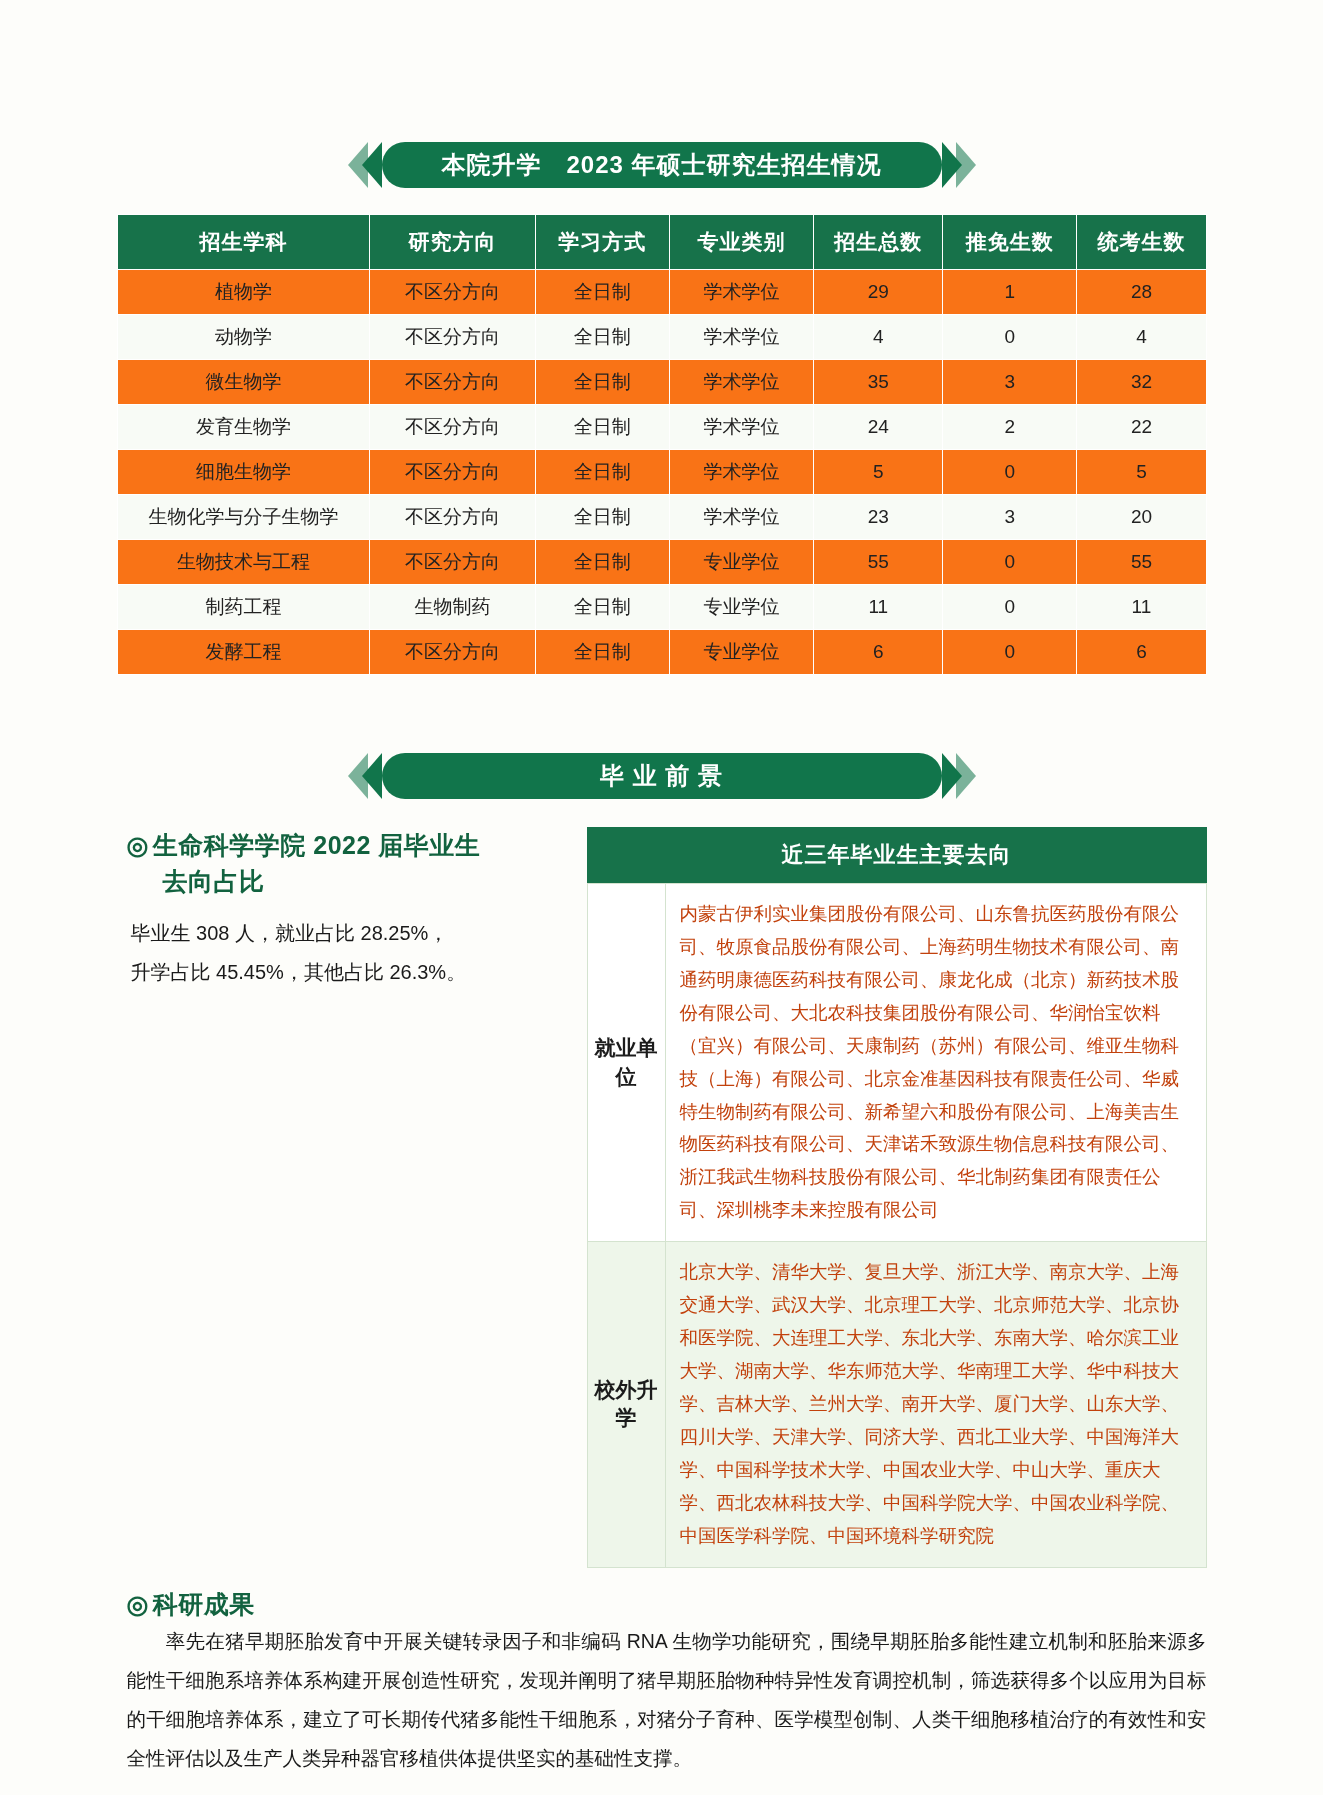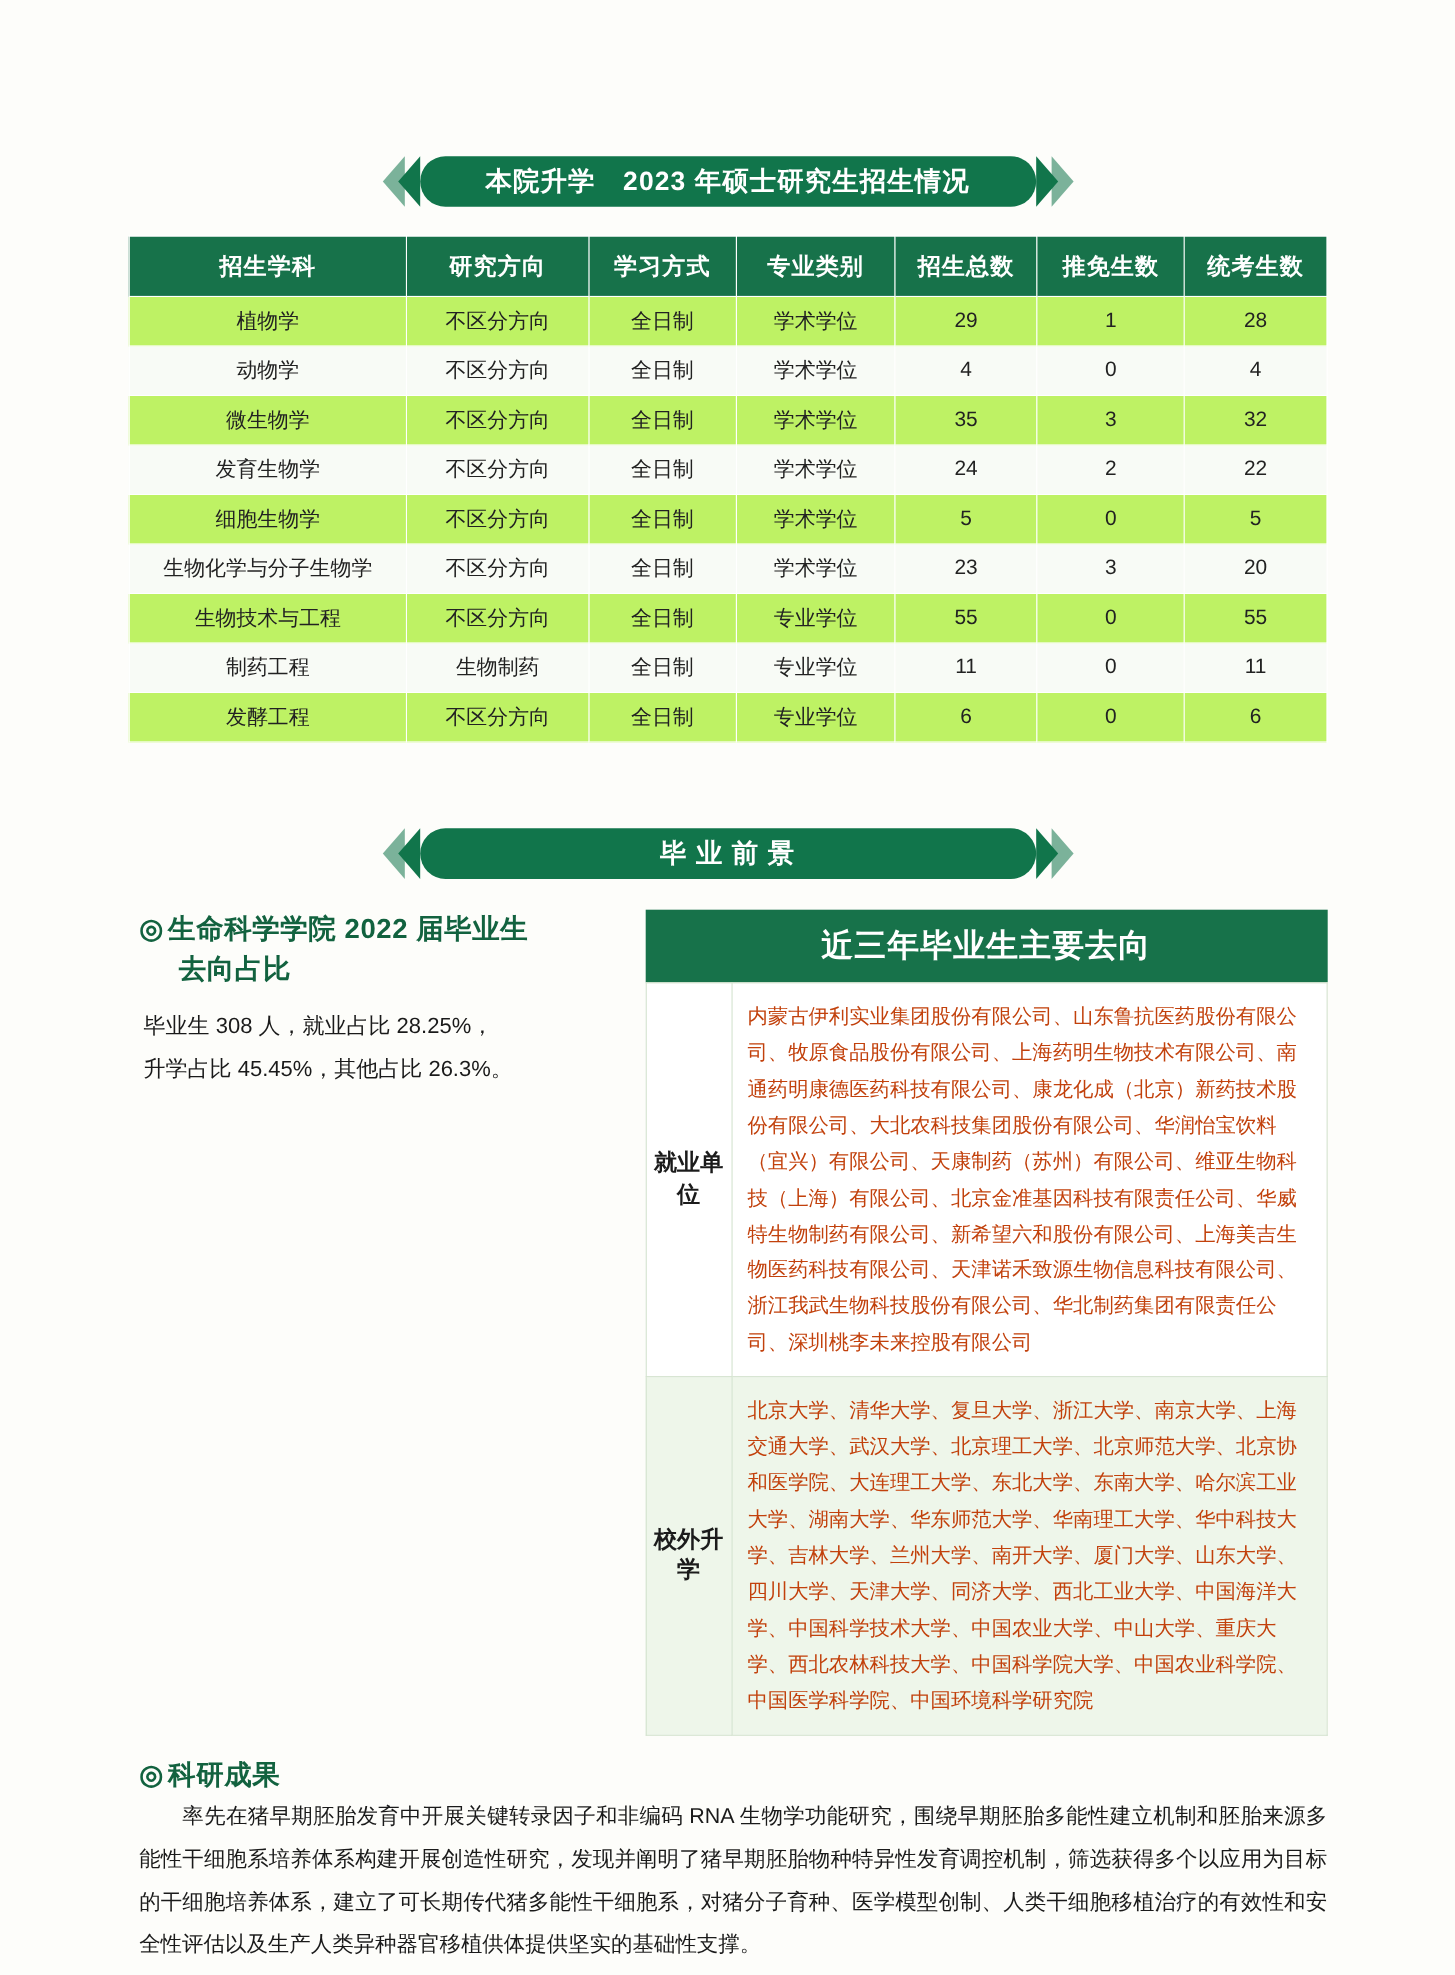--- a/index.html
+++ b/index.html
@@ -65,21 +65,21 @@
     border: 1px solid #ffffff;
     text-align: center;
     letter-spacing: 1px;
   }
   table.adm td {
     border: 1px solid #ffffff;
     text-align: center;
     padding: 9px 4px;
     color: #222;
   }
-  table.adm tr.odd td { background: #bef264; }
+  table.adm tr.odd td { background: #f97316; }
   table.adm tr.even td { background: #f8fbf6; }
 
   
   .grad-area { display: flex; margin: 28px auto 0 auto; width: 1090px; }
   .left-col { width: 470px; padding-left: 10px; }
   .right-col { width: 620px; }
 
   .subhead {
     font-size: 25px;
     font-weight: bold;
@@ -126,21 +126,21 @@
   .stats {
     font-size: 20px;
     line-height: 1.95;
     margin: 14px 0 0 4px;
     color:#1a1a1a;
   }
 
   
   .panel-head {
     background:#17724a; color:#fff; text-align:center;
-    font-size: 29px; font-weight:bold; padding: 13px 0;
+    font-size: 22px; font-weight:bold; padding: 13px 0;
     letter-spacing:1px;
   }
   table.dest { border-collapse: collapse; width:100%; font-size:18.5px; }
   table.dest td { border:1px solid #d4e3cf; vertical-align: middle; }
   td.dest-key {
     width: 78px; text-align:center; font-weight:bold; font-size:21px;
     color:#1b1b1b; line-height:1.35; padding: 2px;
   }
   td.dest-val { padding: 14px 14px; line-height: 1.78; color:#c2410c; }
   tr.row-a td { background:#ffffff; }

